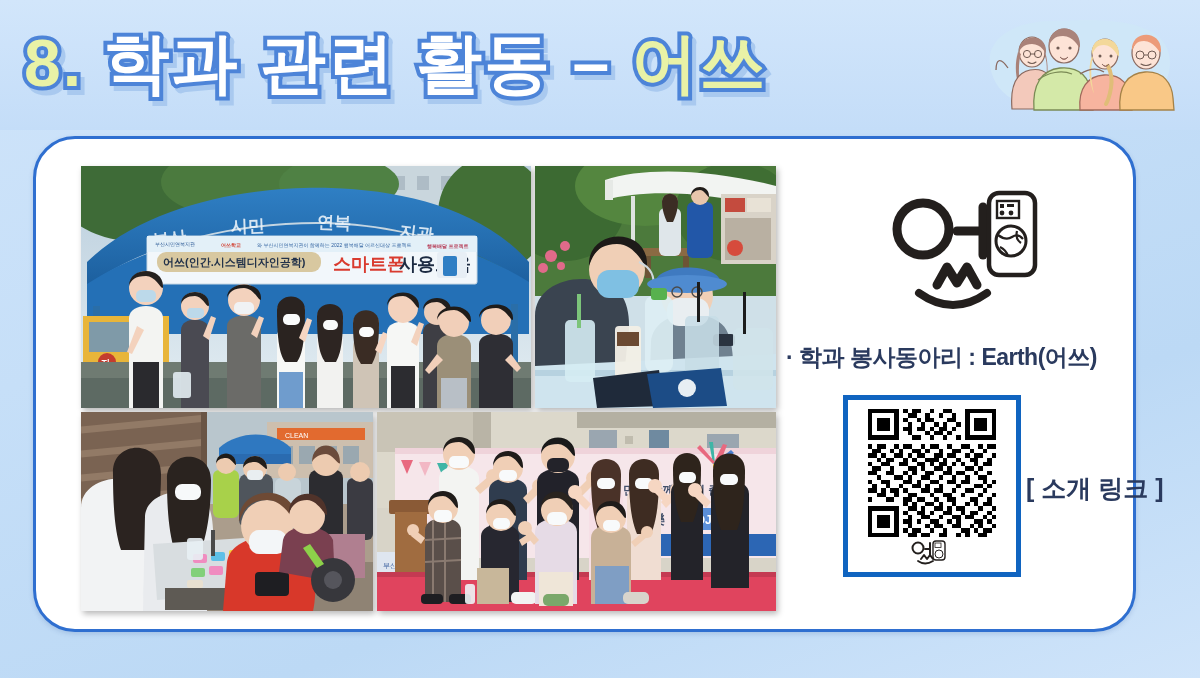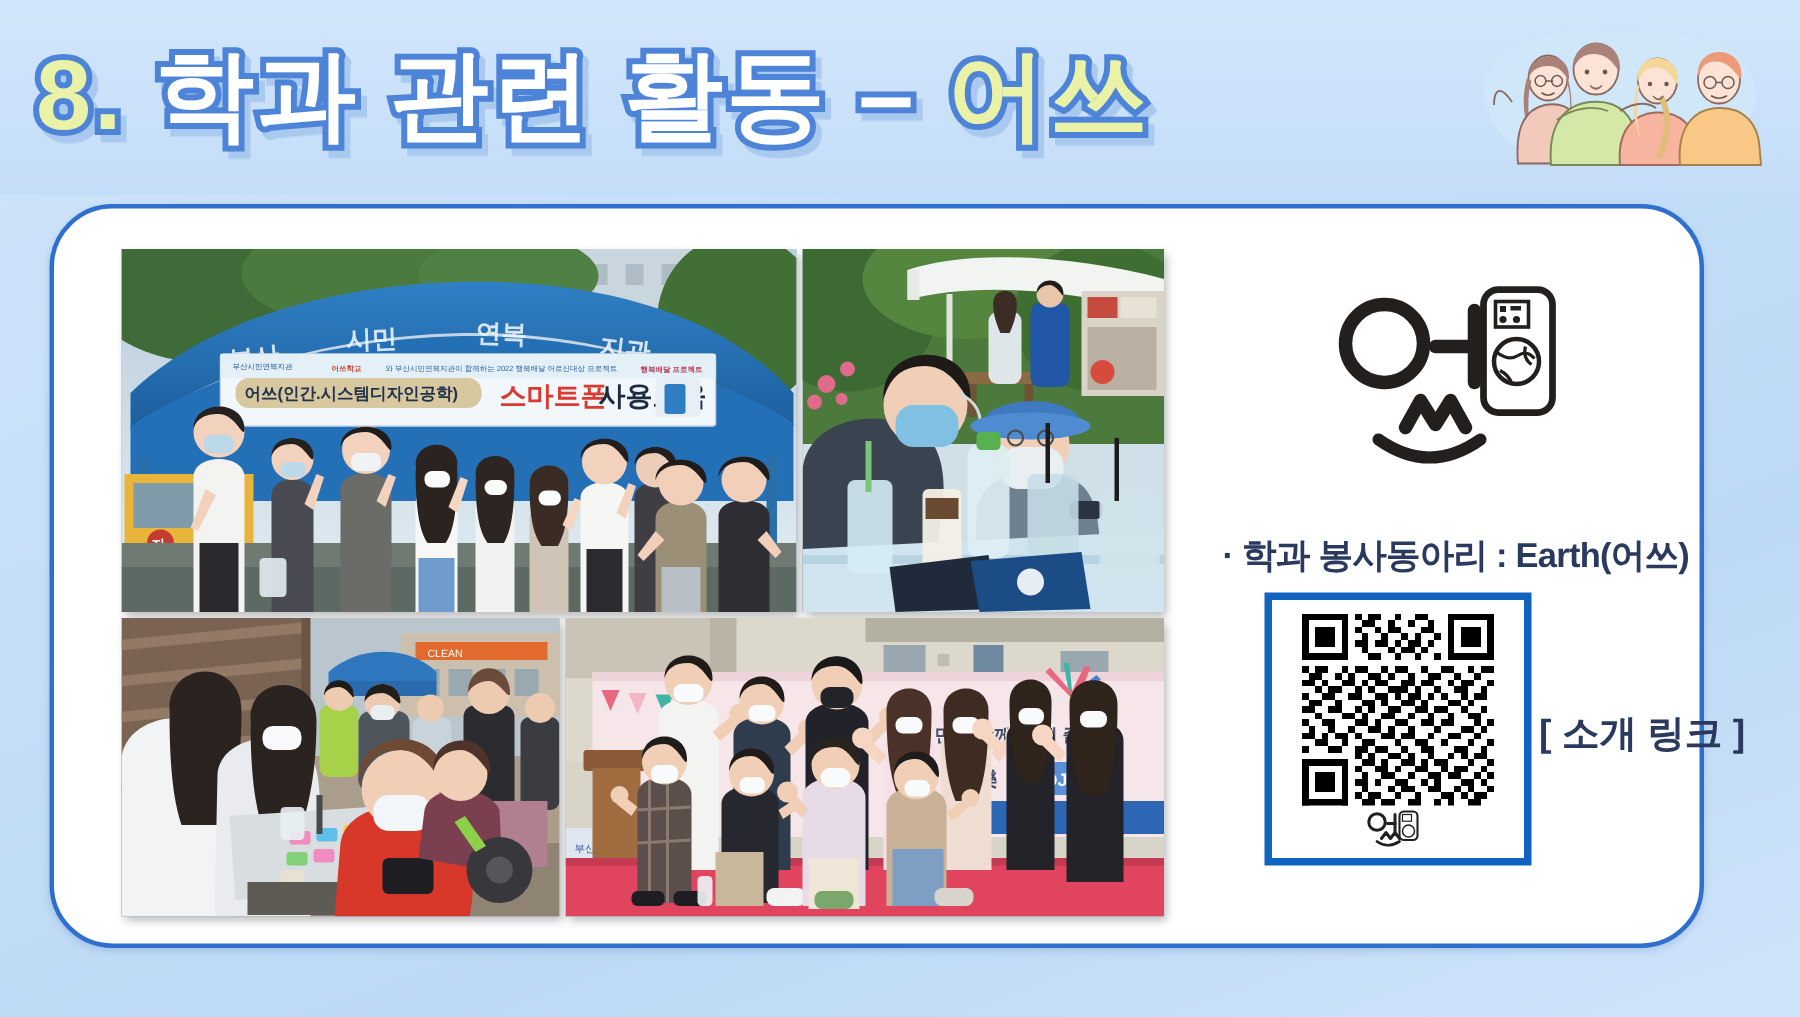--- a/index.html
+++ b/index.html
@@ -53,22 +53,22 @@
   #photo-teaching{ left:0; top:246px; width:292px; height:199px; }
   #photo-group{ left:296px; top:246px; width:399px; height:199px; }
   .photo svg{ display:block; width:100%; height:100%; }
 
   
   #right-column{
     position:absolute; left:755px; top:18px; width:330px; height:460px;
   }
   #club-logo{ position:absolute; left:90px; top:22px; width:170px; height:140px; }
   #club-caption{
-    position:absolute; left:-5px; top:198px; width:340px;
-    text-align:right; font-size:23px; font-weight:bold; color:#2a3a5e;
+    position:absolute; left:-5px; top:185px; width:340px;
+    text-align:left; font-size:23px; font-weight:bold; color:#2a3a5e;
     letter-spacing:-0.5px; white-space:nowrap;
   }
   #qr-block{
     position:absolute; left:52px; top:238px; width:178px; height:182px;
     border:5px solid #1064c0; background:#fff; padding:9px;
   }
   #qr-canvas{ width:100%; height:128px; display:block; }
   #qr-logo{ width:100%; height:26px; margin-top:2px; display:block; }
   #qr-link-label{
     position:absolute; left:235px; top:315px; width:120px;

